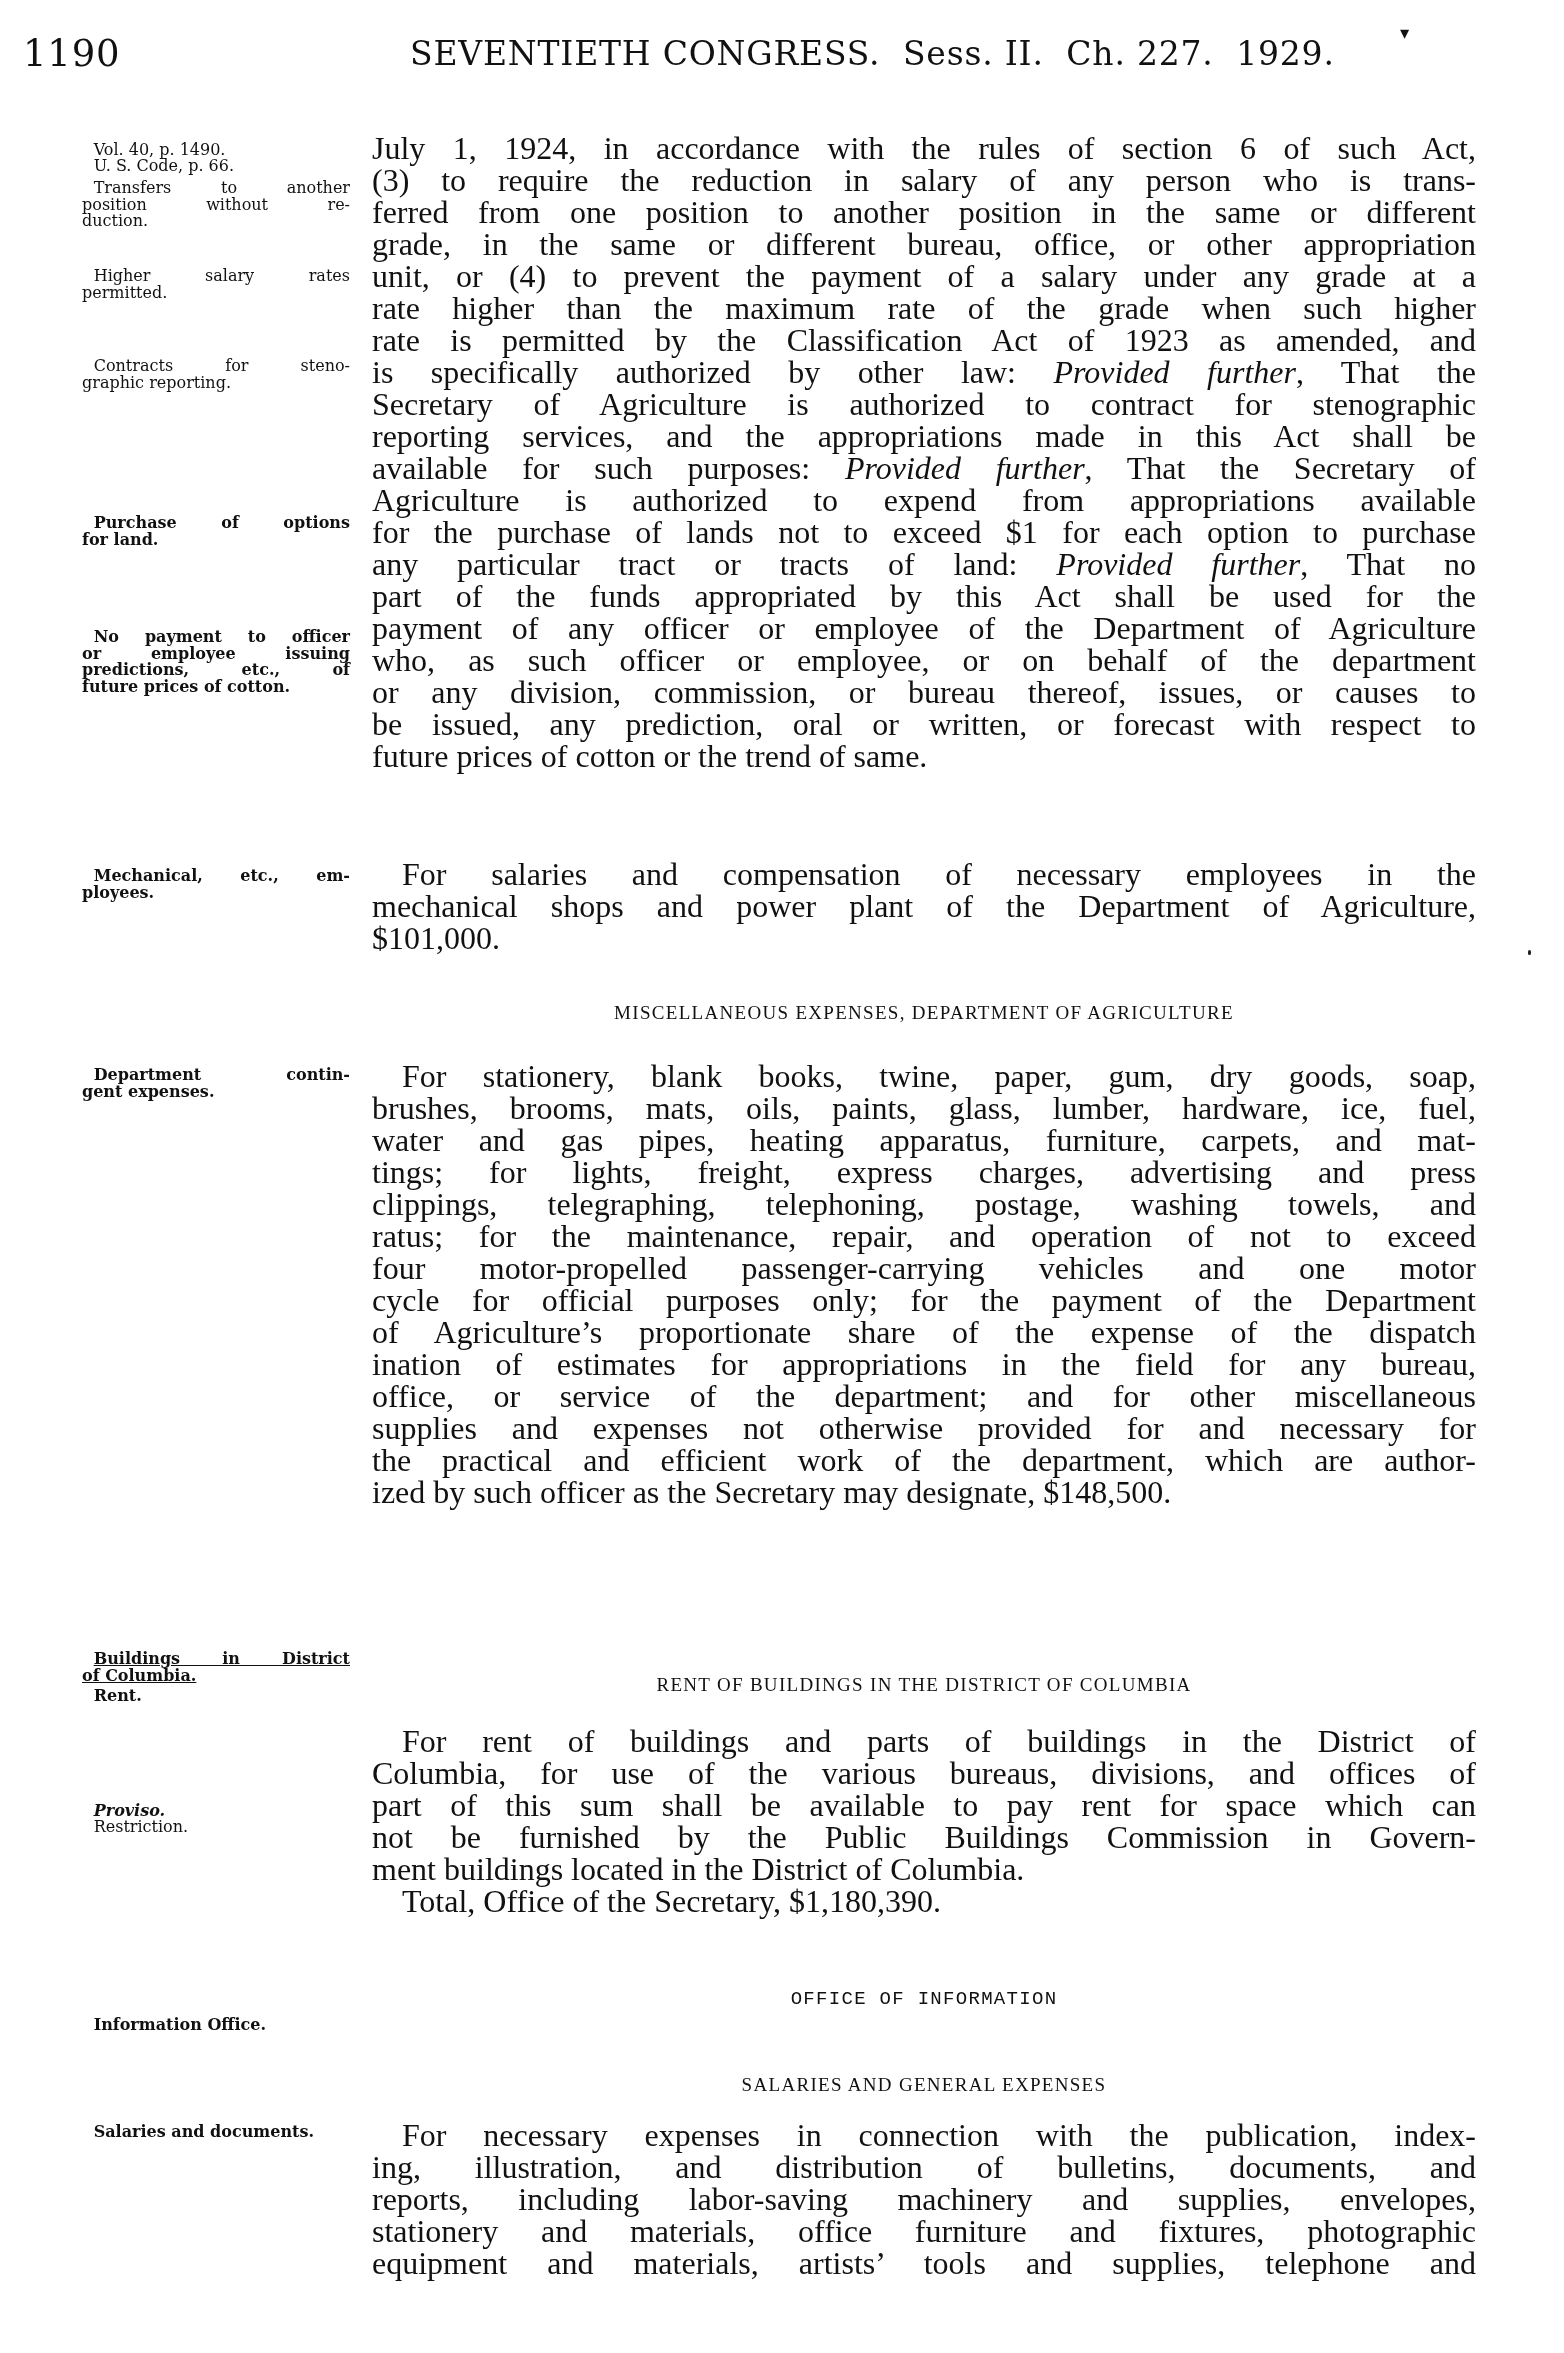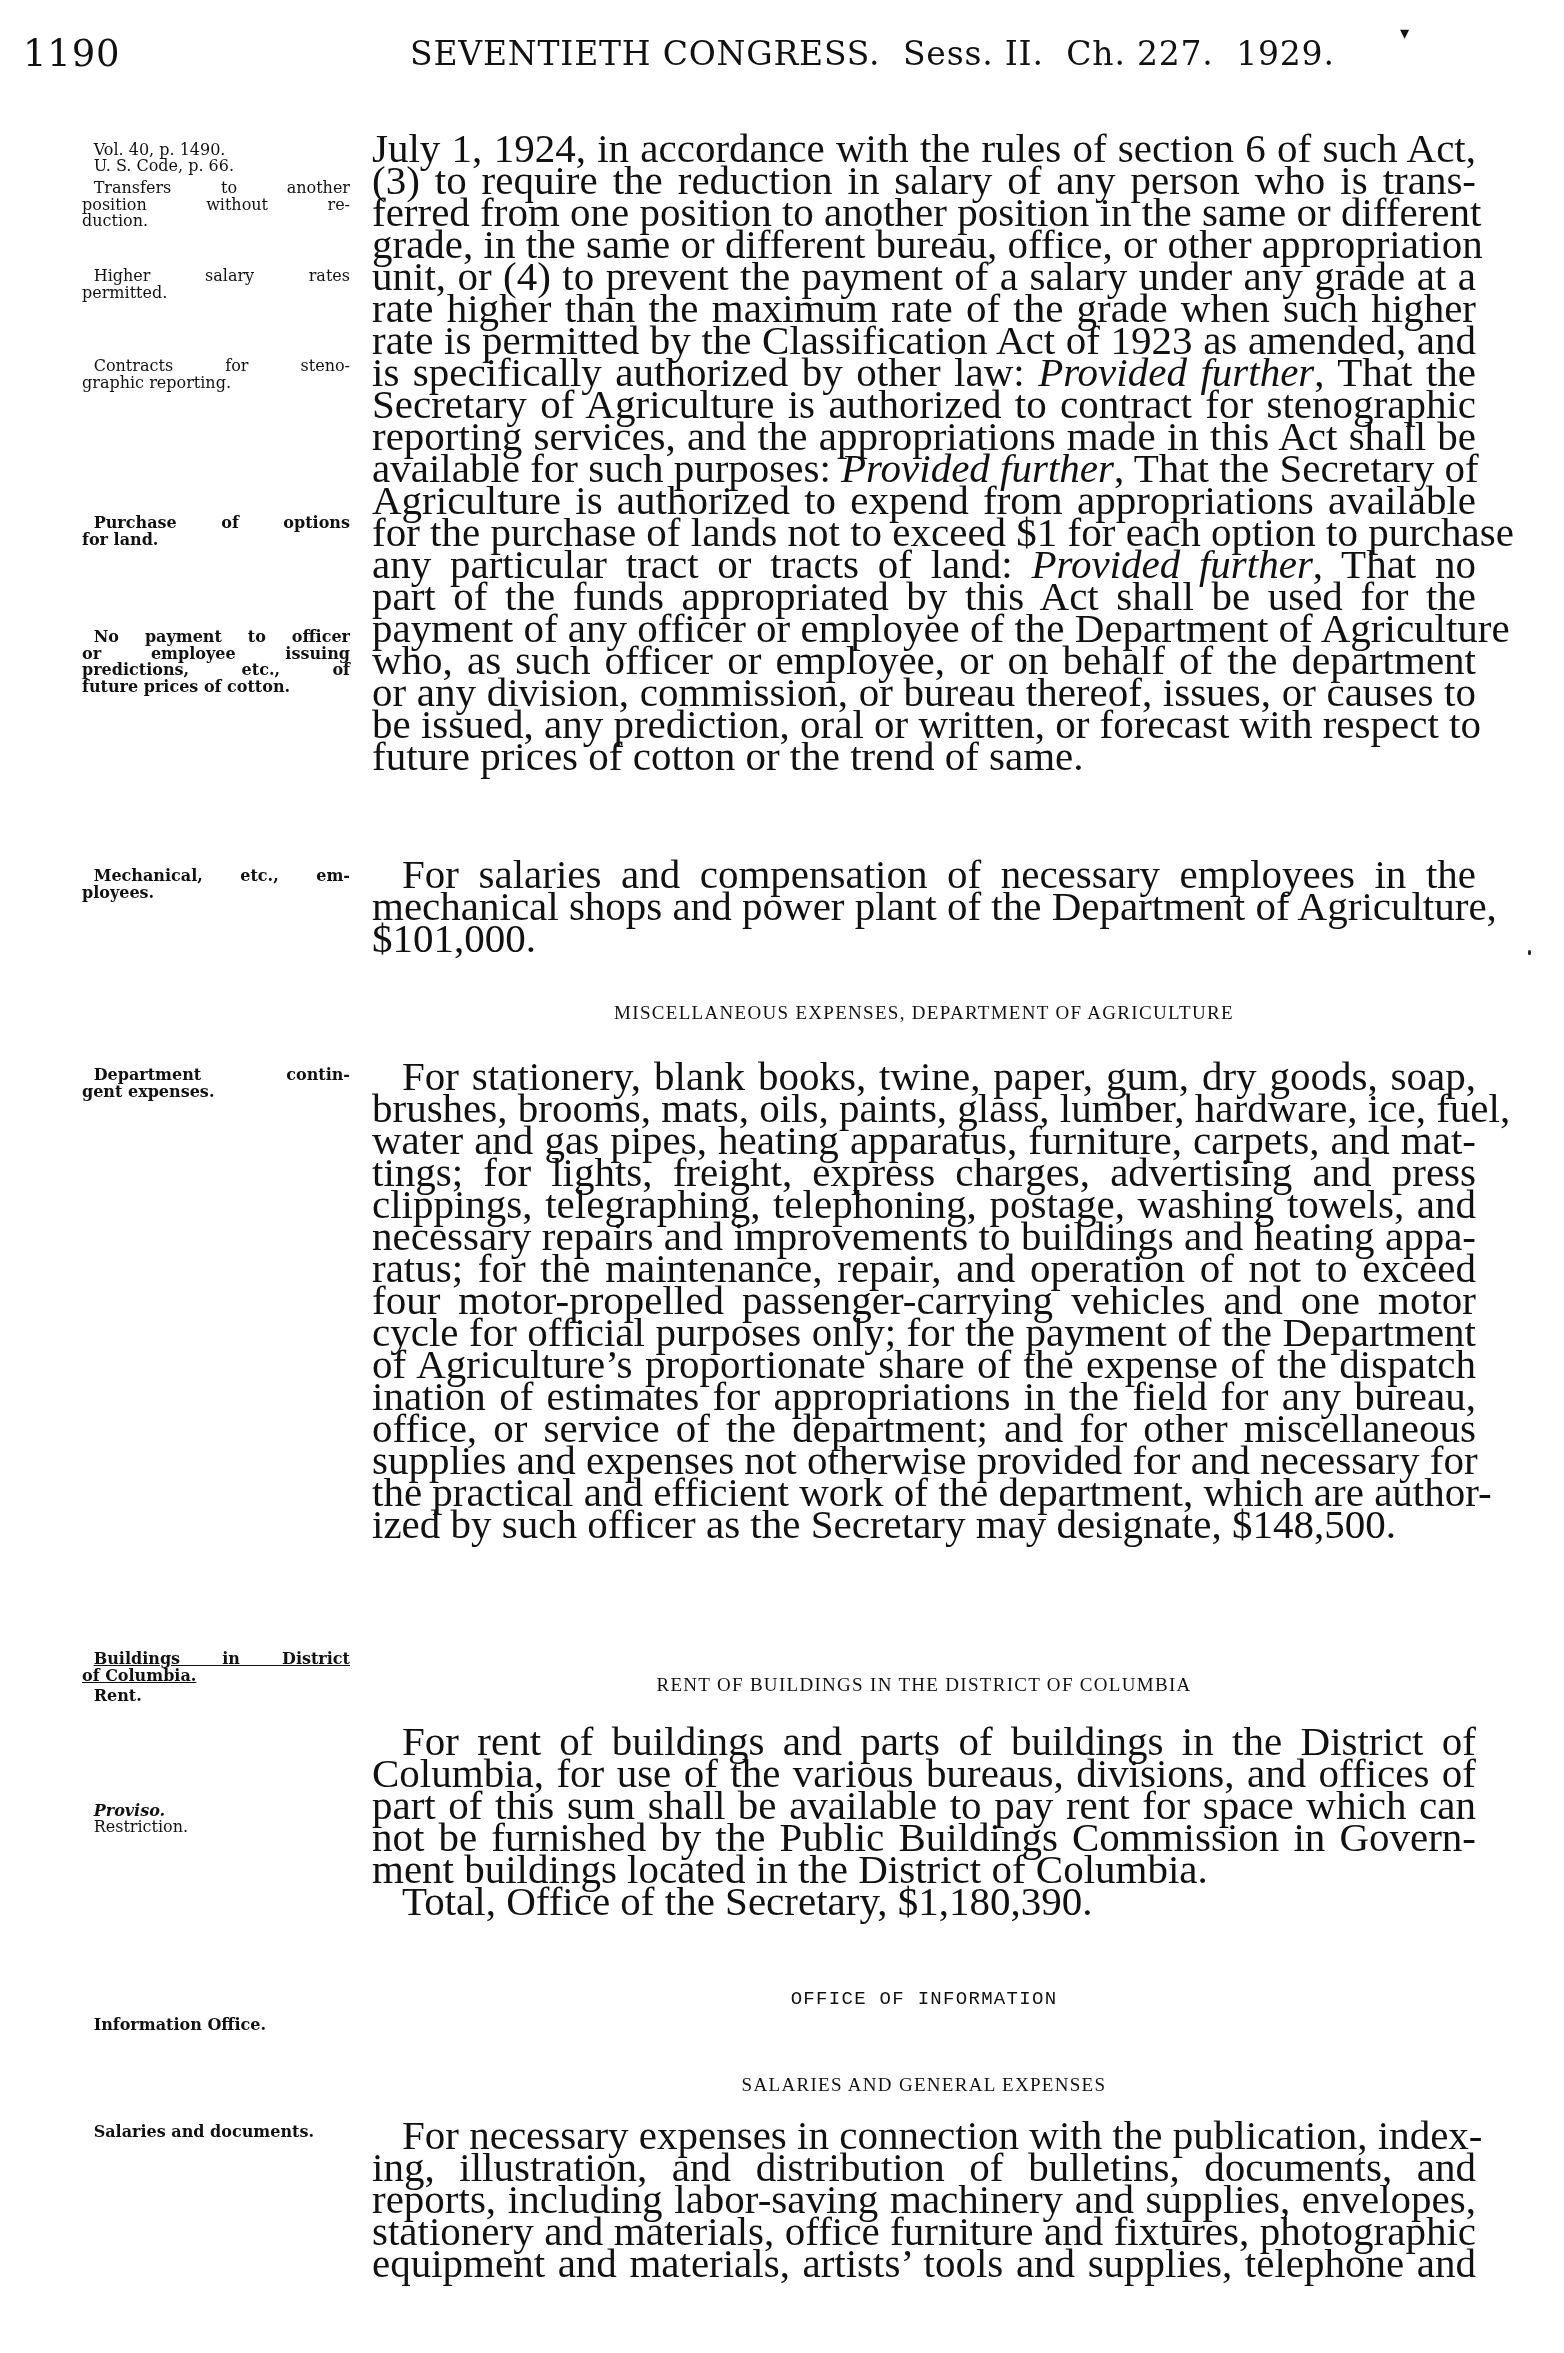--- a/index.html
+++ b/index.html
@@ -10,21 +10,21 @@
   .running-title { position: absolute; left: 410px; top: 1.7px; font-size: 33px; letter-spacing: 0.8px; white-space: nowrap; }
   .page-mark { position: absolute; left: 1400px; top: -10px; font-size: 18.3px; }
 
   .margin { position: absolute; left: 82px; width: 268px; font-family: "DejaVu Serif", "Liberation Serif", serif; font-weight: bold; font-size: 16px; line-height: 16.7px; }
   .margin .ln { display: block; white-space: nowrap; text-align: justify; text-align-last: justify; }
   .margin .ln.last { text-align-last: left; }
   .margin .ln.ind { padding-left: 11.7px; }
   .margin.plain { font-weight: normal; }
   .margin em { font-style: italic; }
 
-  .body { position: absolute; left: 372px; width: 1104px; font-family: "Liberation Serif", "DejaVu Serif", serif; font-size: 41px; line-height: 32px; }
+  .body { position: absolute; left: 372px; width: 1104px; font-family: "Liberation Serif", "DejaVu Serif", serif; font-size: 32px; line-height: 32px; }
   .body .ln { display: block; white-space: nowrap; text-align: justify; text-align-last: justify; height: 32px; }
   .body .ln.last { text-align-last: left; }
   .body .ln.ind { padding-left: 30px; }
   .body em { font-style: italic; }
 
   .heading { position: absolute; left: 372px; width: 1104px; text-align: center; font-family: "Liberation Serif", "DejaVu Serif", serif; font-size: 19px; letter-spacing: 1.3px; white-space: nowrap; }
   .stray-dot { position: absolute; width: 3.3px; height: 5px; background: #222; border-radius: 1.7px; }
 </style>
 </head>
 <body>
@@ -130,21 +130,20 @@
   <span class="stray-dot" style="left:1528px; top:950px;"></span>
 
   <div class="heading" style="top:1002px;">MISCELLANEOUS EXPENSES, DEPARTMENT OF AGRICULTURE</div>
 
   <div class="body" style="top:1060px;">
     <span class="ln ind">For stationery, blank books, twine, paper, gum, dry goods, soap,</span>
     <span class="ln">brushes, brooms, mats, oils, paints, glass, lumber, hardware, ice, fuel,</span>
     <span class="ln">water and gas pipes, heating apparatus, furniture, carpets, and mat-</span>
     <span class="ln">tings; for lights, freight, express charges, advertising and press</span>
     <span class="ln">clippings, telegraphing, telephoning, postage, washing towels, and</span>
-    <span class="ln">necessary repairs and improvements to buildings and heating appa-</span>
     <span class="ln">ratus; for the maintenance, repair, and operation of not to exceed</span>
     <span class="ln">four motor-propelled passenger-carrying vehicles and one motor</span>
     <span class="ln">cycle for official purposes only; for the payment of the Department</span>
     <span class="ln">of Agriculture’s proportionate share of the expense of the dispatch</span>
     <span class="ln">ination of estimates for appropriations in the field for any bureau,</span>
     <span class="ln">office, or service of the department; and for other miscellaneous</span>
     <span class="ln">supplies and expenses not otherwise provided for and necessary for</span>
     <span class="ln">the practical and efficient work of the department, which are author-</span>
     <span class="ln last">ized by such officer as the Secretary may designate, $148,500.</span>
   </div>

